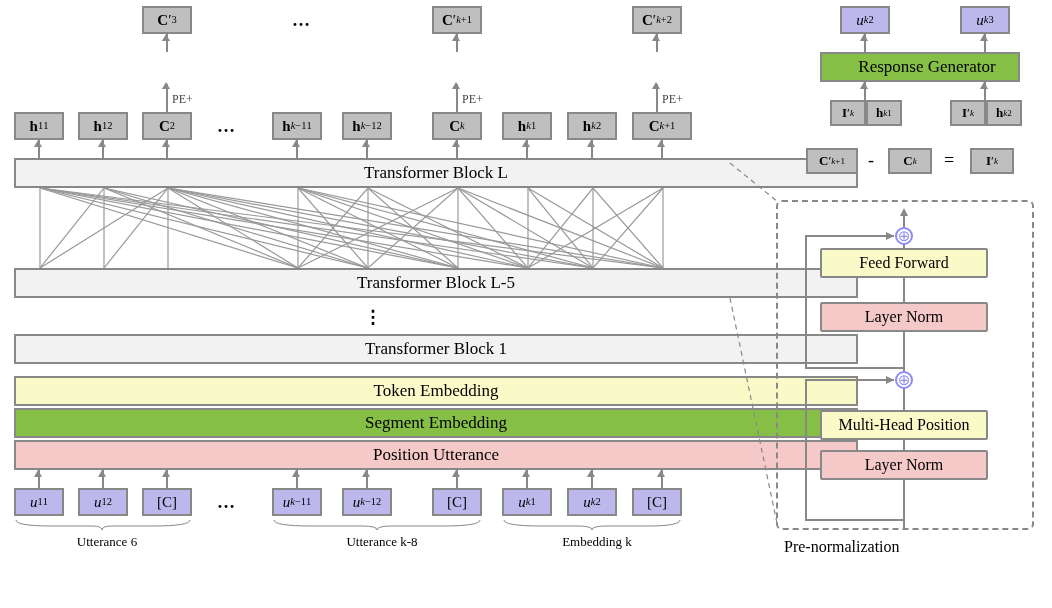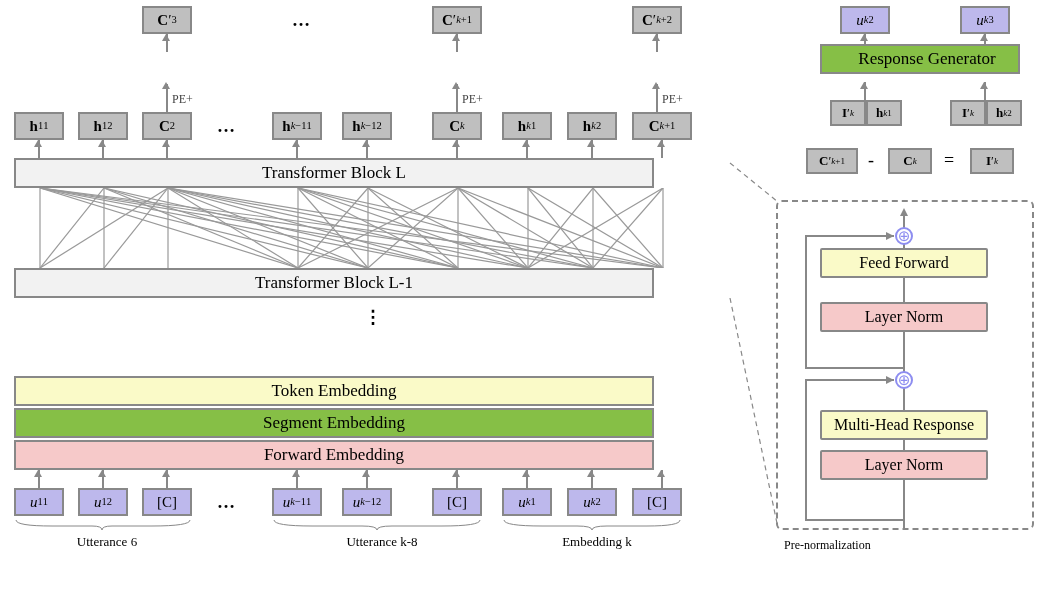--- a/index.html
+++ b/index.html
@@ -23,21 +23,21 @@
     display: flex; align-items: center; justify-content: center;
     font-size: 15px; font-family: "Times New Roman", serif;
     background: #fff;
   }
   .tok-purple { background: #bdb8ec; }
   .tok-grey   { background: #bfbfbf; }
   .tok-out-grey { background: #bfbfbf; }
 
   .wide-block {
     position: absolute;
-    left: 2px; width: 640px; height: 30px;
+    left: 2px; width: 844px; height: 30px;
     border: 2px solid #888;
     display: flex; align-items: center; justify-content: center;
     font-size: 17px;
   }
   .c-pink   { background: #f6c9c9; }
   .c-green2 { background: #86bf46; }
   .c-yellow { background: #fafac8; }
   .c-grey   { background: #f2f2f2; }
 
   .flow-bar {
@@ -86,21 +86,21 @@
     background: #bfbfbf;
     display: flex; align-items: center; justify-content: center; font-size: 13px;
   }
 
   .eq { position: absolute; font-size: 18px; text-align: center; }
 
   
   .dashed {
     position: absolute; border: 2px dashed #888; border-radius: 6px;
   }
-  .pn-label { position: absolute; font-size: 12px; }
+  .pn-label { position: absolute; font-size: 16px; }
 
   .submod {
     position: absolute; left: 60px; width: 168px; height: 30px;
     border: 2px solid #888;
     display: flex; align-items: center; justify-content: center;
     font-size: 16px;
     border-radius: 2px;
   }
   .sm-yellow { background: #fafac8; }
   .sm-pink   { background: #f6c9c9; }
@@ -255,28 +255,29 @@
         <line x1="649" y1="0" x2="649" y2="80"></line>
           <line x1="649" y1="80" x2="26" y2="0"></line>
           <line x1="649" y1="80" x2="154" y2="0"></line>
           <line x1="649" y1="80" x2="284" y2="0"></line>
           <line x1="649" y1="80" x2="444" y2="0"></line>
           <line x1="649" y1="80" x2="514" y2="0"></line>
           <line x1="649" y1="80" x2="579" y2="0"></line>
       </g>
     </svg>
 
-    <div class="wide-block c-grey" style="top:268px;">Transformer Block L-1</div>
+    <div class="wide-block c-grey" style="top:268px;">Transformer Block L-5</div>
 
     <div class="ell" style="left:352px; top:306px; letter-spacing:0;">⋮</div>
 
+    <div class="wide-block c-grey" style="top:334px;">Transformer Block 1</div>
 
     <div class="wide-block c-yellow" style="top:376px;">Token Embedding</div>
     <div class="wide-block c-green2" style="top:408px;">Segment Embedding</div>
-    <div class="wide-block c-pink" style="top:440px;">Forward Embedding</div>
+    <div class="wide-block c-pink" style="top:440px;">Position Utterance</div>
 
     <div class="arrow-line" style="left:26px;  top:470px; height:18px;"></div>
       <div class="arrow-up" style="left:22px;  top:470px;"></div>
     <div class="arrow-line" style="left:90px;  top:470px; height:18px;"></div>
       <div class="arrow-up" style="left:86px;  top:470px;"></div>
     <div class="arrow-line" style="left:154px; top:470px; height:18px;"></div>
       <div class="arrow-up" style="left:150px; top:470px;"></div>
     <div class="arrow-line" style="left:284px; top:470px; height:18px;"></div>
       <div class="arrow-up" style="left:280px; top:470px;"></div>
     <div class="arrow-line" style="left:354px; top:470px; height:18px;"></div>
@@ -348,21 +349,21 @@
         <span class="mvar">u</span>
         <sub><span class="mvar">k</span></sub>
         <sup>3</sup>
       </div>
 
     <div class="arrow-line" style="left:104px; top:34px; height:18px;"></div>
       <div class="arrow-up" style="left:100px; top:34px;"></div>
     <div class="arrow-line" style="left:224px; top:34px; height:18px;"></div>
       <div class="arrow-up" style="left:220px; top:34px;"></div>
 
-    <div class="r-bar" style="top:44px;padding-left:14px;">Response Generator</div>
+    <div class="r-bar" style="top:52px;padding-left:14px;">Response Generator</div>
 
     <div class="arrow-line" style="left:104px; top:82px; height:18px;"></div>
       <div class="arrow-up" style="left:100px; top:82px;"></div>
     <div class="arrow-line" style="left:224px; top:82px; height:18px;"></div>
       <div class="arrow-up" style="left:220px; top:82px;"></div>
 
     <div class="minibox" style="left:70px;  top:100px;"><b>I</b>′<sub><span class="mvar">k</span></sub></div>
     <div class="minibox" style="left:106px; top:100px;">
         <b>h</b>
         <sub><span class="mvar">k</span></sub>
@@ -400,21 +401,21 @@
         <polygon points="118,180 110,176 110,184"></polygon>
         <polygon points="118,36 110,32 110,40"></polygon>
       </g>
     </svg>
 
     <div class="plus-circle" style="left:135px; top:227px;">⊕</div>
     <div class="plus-circle" style="left:135px; top:371px;">⊕</div>
 
     <div class="submod sm-yellow" style="top:248px;">Feed Forward</div>
     <div class="submod sm-pink" style="top:302px;">Layer Norm</div>
-    <div class="submod sm-yellow" style="top:410px;">Multi-Head Response</div>
+    <div class="submod sm-yellow" style="top:410px;">Multi-Head Position</div>
     <div class="submod sm-pink" style="top:450px;">Layer Norm</div>
 
     <div class="pn-label" style="left:24px; top:538px;">Pre-normalization</div>
   </div>
 
   <svg class="dash-conn" style="left:0; top:0; width:1052px; height:608px; position:absolute; pointer-events:none;">
     <g stroke="#888" stroke-width="1.2" stroke-dasharray="5,4" fill="none">
       <line x1="730" y1="163" x2="778" y2="202"></line>
       <line x1="730" y1="298" x2="778" y2="528"></line>
     </g>

